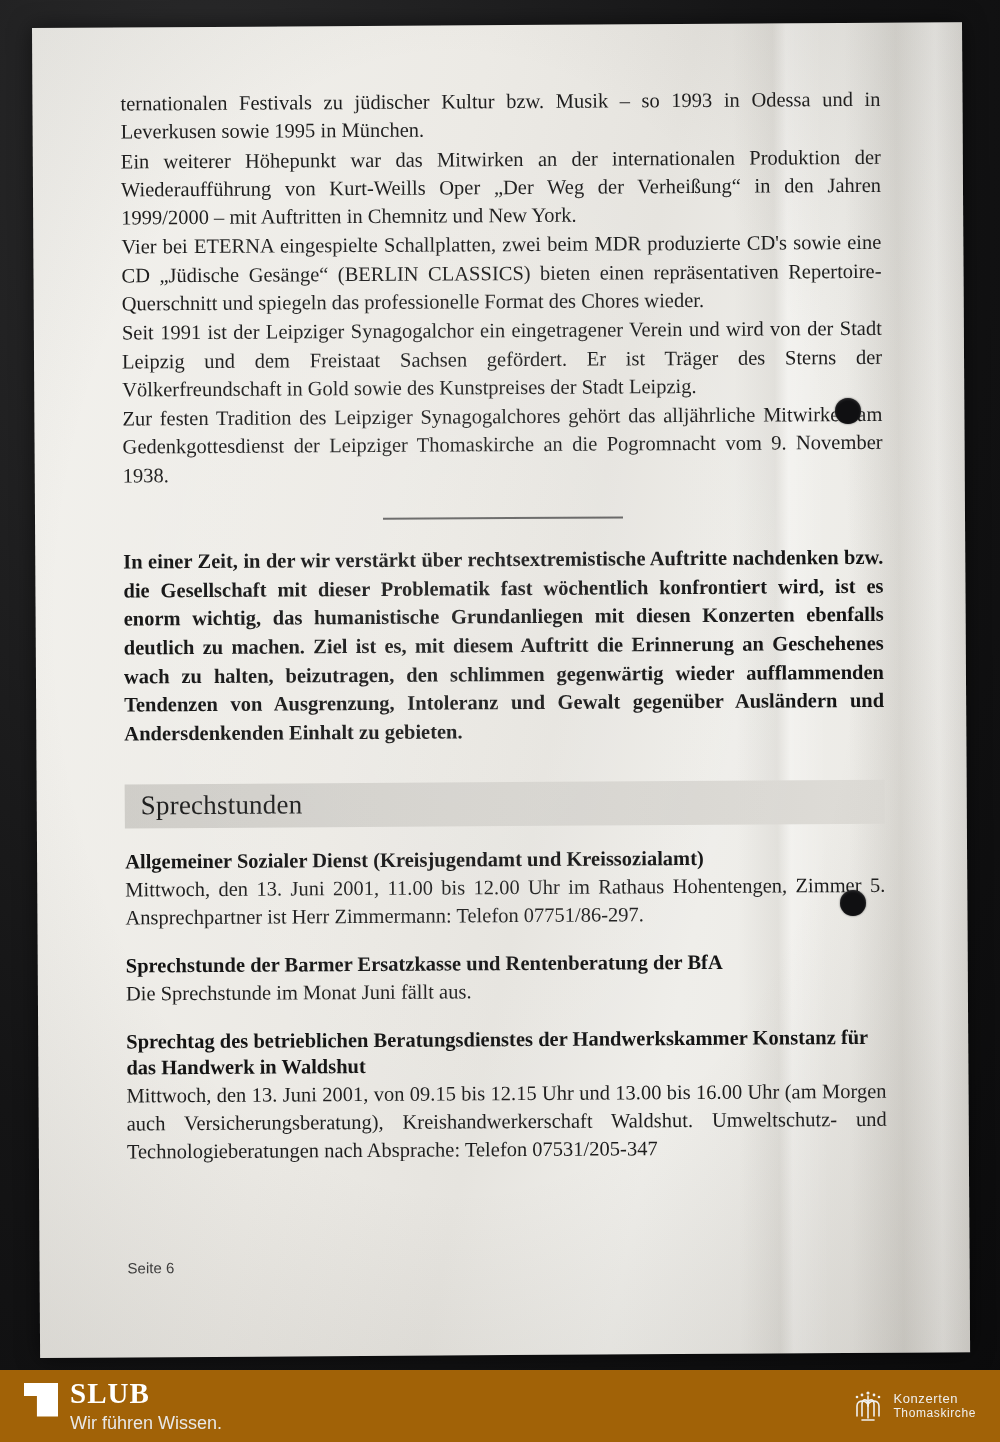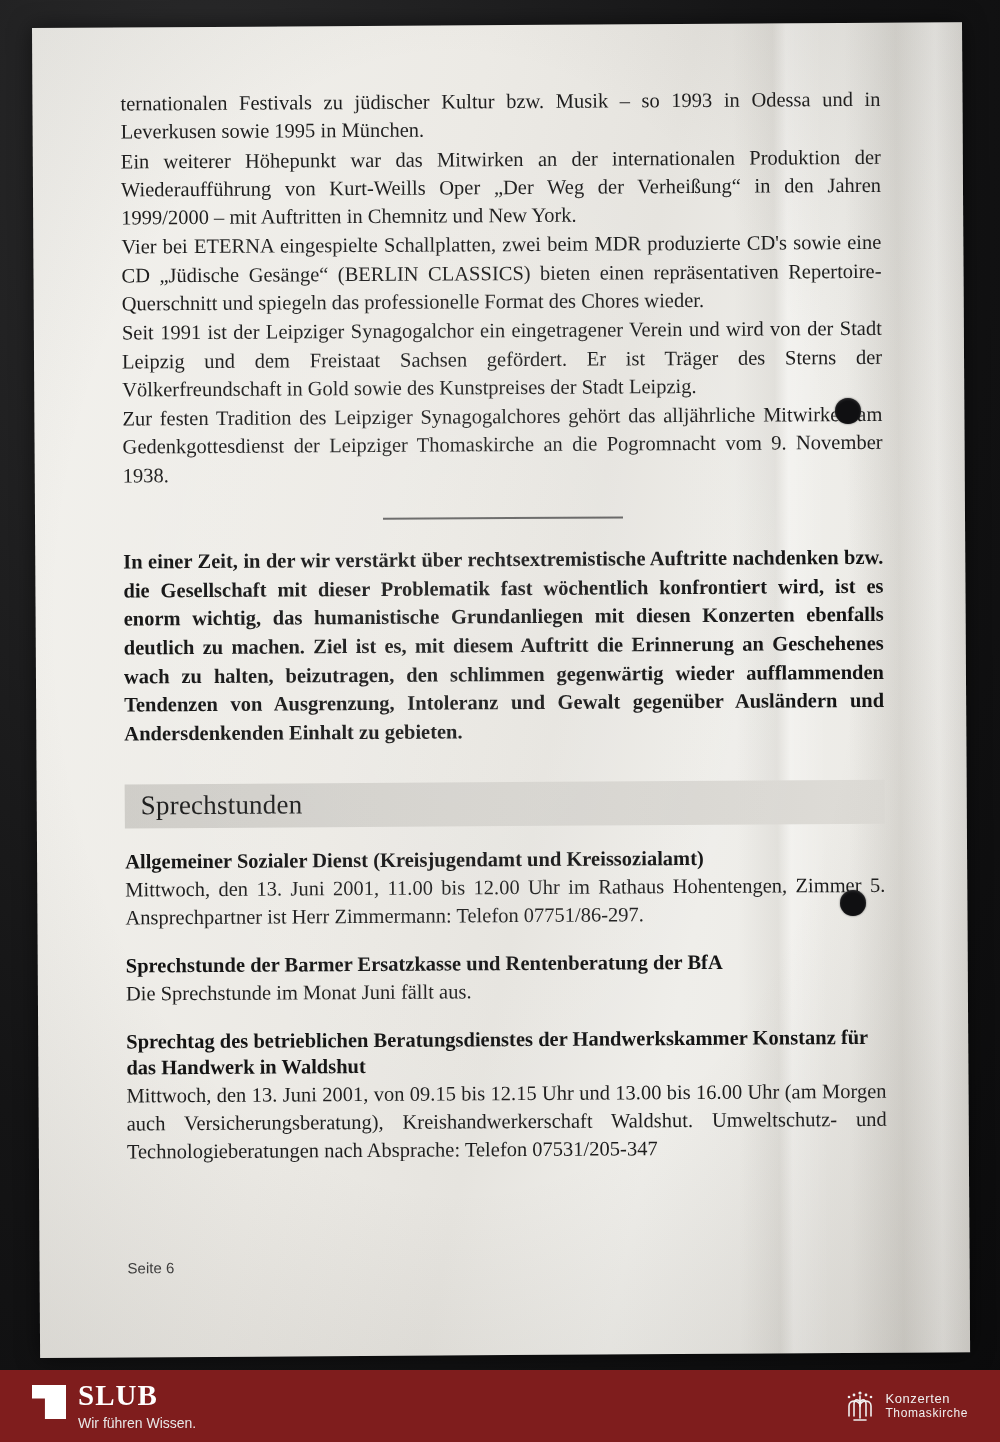--- a/index.html
+++ b/index.html
@@ -138,46 +138,46 @@
     font-size: 15px;
     color: #3a3a3a;
     font-family: "Liberation Sans", sans-serif;
   }
 
   
   .footer {
     position: absolute;
     left: 0; right: 0; bottom: 0;
     height: 72px;
-    background: #7f1d1d;
+    background: #a16207;
     display: flex;
     align-items: center;
     justify-content: space-between;
-    padding: 0 32px;
+    padding: 0 24px;
     box-sizing: border-box;
   }
   .slub { display: flex; align-items: flex-start; gap: 12px; }
   .slub-mark {
     width: 34px; height: 34px;
     background: #ffffff;
     margin-top: 4px;
     clip-path: polygon(0 0, 100% 0, 100% 100%, 38% 100%, 38% 40%, 0 40%);
   }
   .slub-text .name {
     color: #ffffff;
     font-family: "Liberation Serif", serif;
     font-size: 29px;
     font-weight: bold;
     letter-spacing: 1px;
     line-height: 1;
   }
   .slub-text .tag {
     color: #e8e8e8;
     font-family: "Liberation Sans", sans-serif;
-    font-size: 14px;
+    font-size: 18px;
     margin-top: 5px;
     text-align: center;
   }
   .chor { display: flex; align-items: center; gap: 10px; }
   .chor-text { text-align: left; line-height: 1.15; }
   .chor-text .l1 {
     color: #f0f0f0;
     font-family: "Liberation Sans", sans-serif;
     font-size: 13px;
     letter-spacing: .6px;

